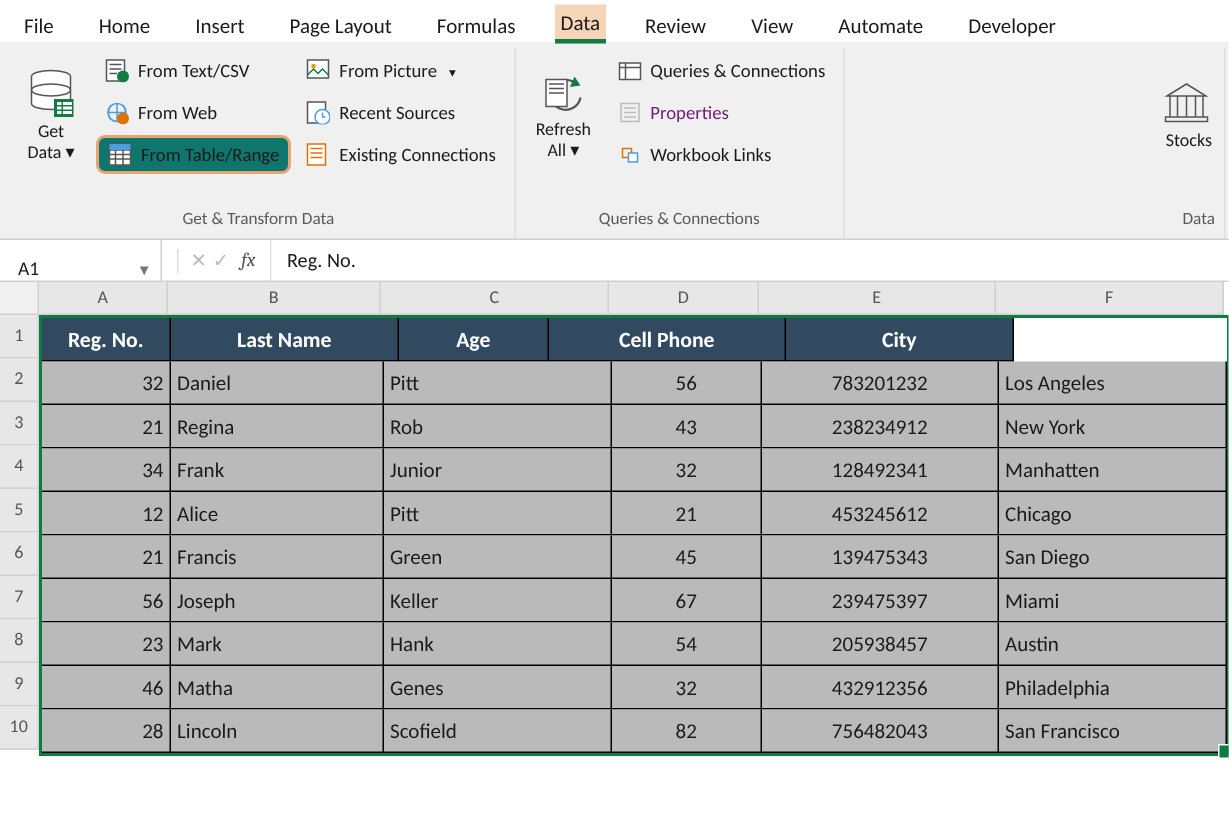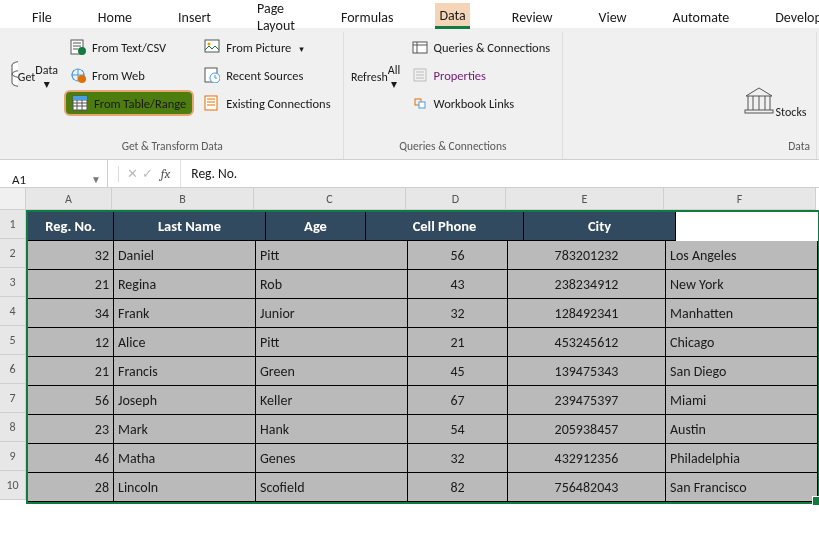--- a/index.html
+++ b/index.html
@@ -1,35 +1,35 @@
 <!DOCTYPE html>
 <html><head>
 <meta charset="utf-8">
 <style>
 * { box-sizing: border-box; margin: 0; padding: 0; }
 body { font-family: "Segoe UI", Calibri, sans-serif; font-size: 13px; color: #1a1a1a; background: #fff; width: 819px; height: 557px; overflow: hidden; }
 
 
 .ribbon-tabs { display: flex; align-items: center; padding: 4px 12px 0; height: 28px; gap: 22px; font-size: 14px; }
-.ribbon-tabs .tab { padding: 4px 4px 2px; cursor: pointer; margin-left: 16px; }
+.ribbon-tabs .tab { padding: 4px 4px 2px; cursor: pointer; }
 .ribbon-tabs .tab.active { background: #f4d5b8; border-bottom: 3px solid #107c41; }
 
 
 .ribbon { background: #f0f0f0; border-bottom: 1px solid #cfcfcf; display: flex; height: 132px; padding: 4px 2px 0; }
 .ribbon-group { display: flex; flex-direction: column; border-right: 1px solid #dedede; padding: 2px 6px 2px 6px; }
 .group-body { display: flex; align-items: flex-start; gap: 4px; flex: 1; }
 .group-label { text-align: center; font-size: 11.5px; color: #5a5a5a; padding: 2px 0 4px; }
 
-.big-btn { display: flex; flex-direction: row; align-items: center; justify-content: center; text-align: center; width: 52px; height: 88px; padding: 2px; cursor: pointer; line-height: 1.15; font-size: 12px; }
+.big-btn { display: flex; flex-direction: column; align-items: center; justify-content: center; text-align: center; width: 52px; height: 88px; padding: 2px; cursor: pointer; line-height: 1.15; font-size: 12px; }
 .big-btn svg { margin-bottom: 4px; }
 .big-btn .drop-caret::after { content: " \25BE"; }
 
 .small-btns-col { display: flex; flex-direction: column; gap: 2px; }
 .small-btn { display: flex; align-items: center; gap: 6px; height: 26px; padding: 2px 6px; cursor: pointer; font-size: 12.5px; white-space: nowrap; }
-.small-btn.highlighted { border: 2px solid #e5a66f; border-radius: 6px; background: #4d7c0f; }
+.small-btn.highlighted { border: 2px solid #e5a66f; border-radius: 6px; background: #0f766e; }
 .small-btn svg { flex-shrink: 0; }
 .small-btn.disabled { color: #701a75; }
 
 
 .formula-bar { display: flex; align-items: center; border-bottom: 1px solid #cfcfcf; height: 28px; }
 .name-box { display: flex; align-items: center; padding: 12px 6px 0 12px; width: 108px; border-right: 1px solid #cfcfcf; height: 100%; color: #666; }
 .name-box .cell-ref { color: #1a1a1a; flex: 1; font-size: 13px; }
 .name-box .caret { font-size: 10px; color: #777; }
 .fx-strip { display: flex; align-items: center; gap: 4px; padding: 0 6px; color: #888; height: 100%; border-right: 1px solid #e2e2e2; }
 .fx-strip .sep { width: 1px; background: #ddd; height: 16px; margin: 0 4px; }

